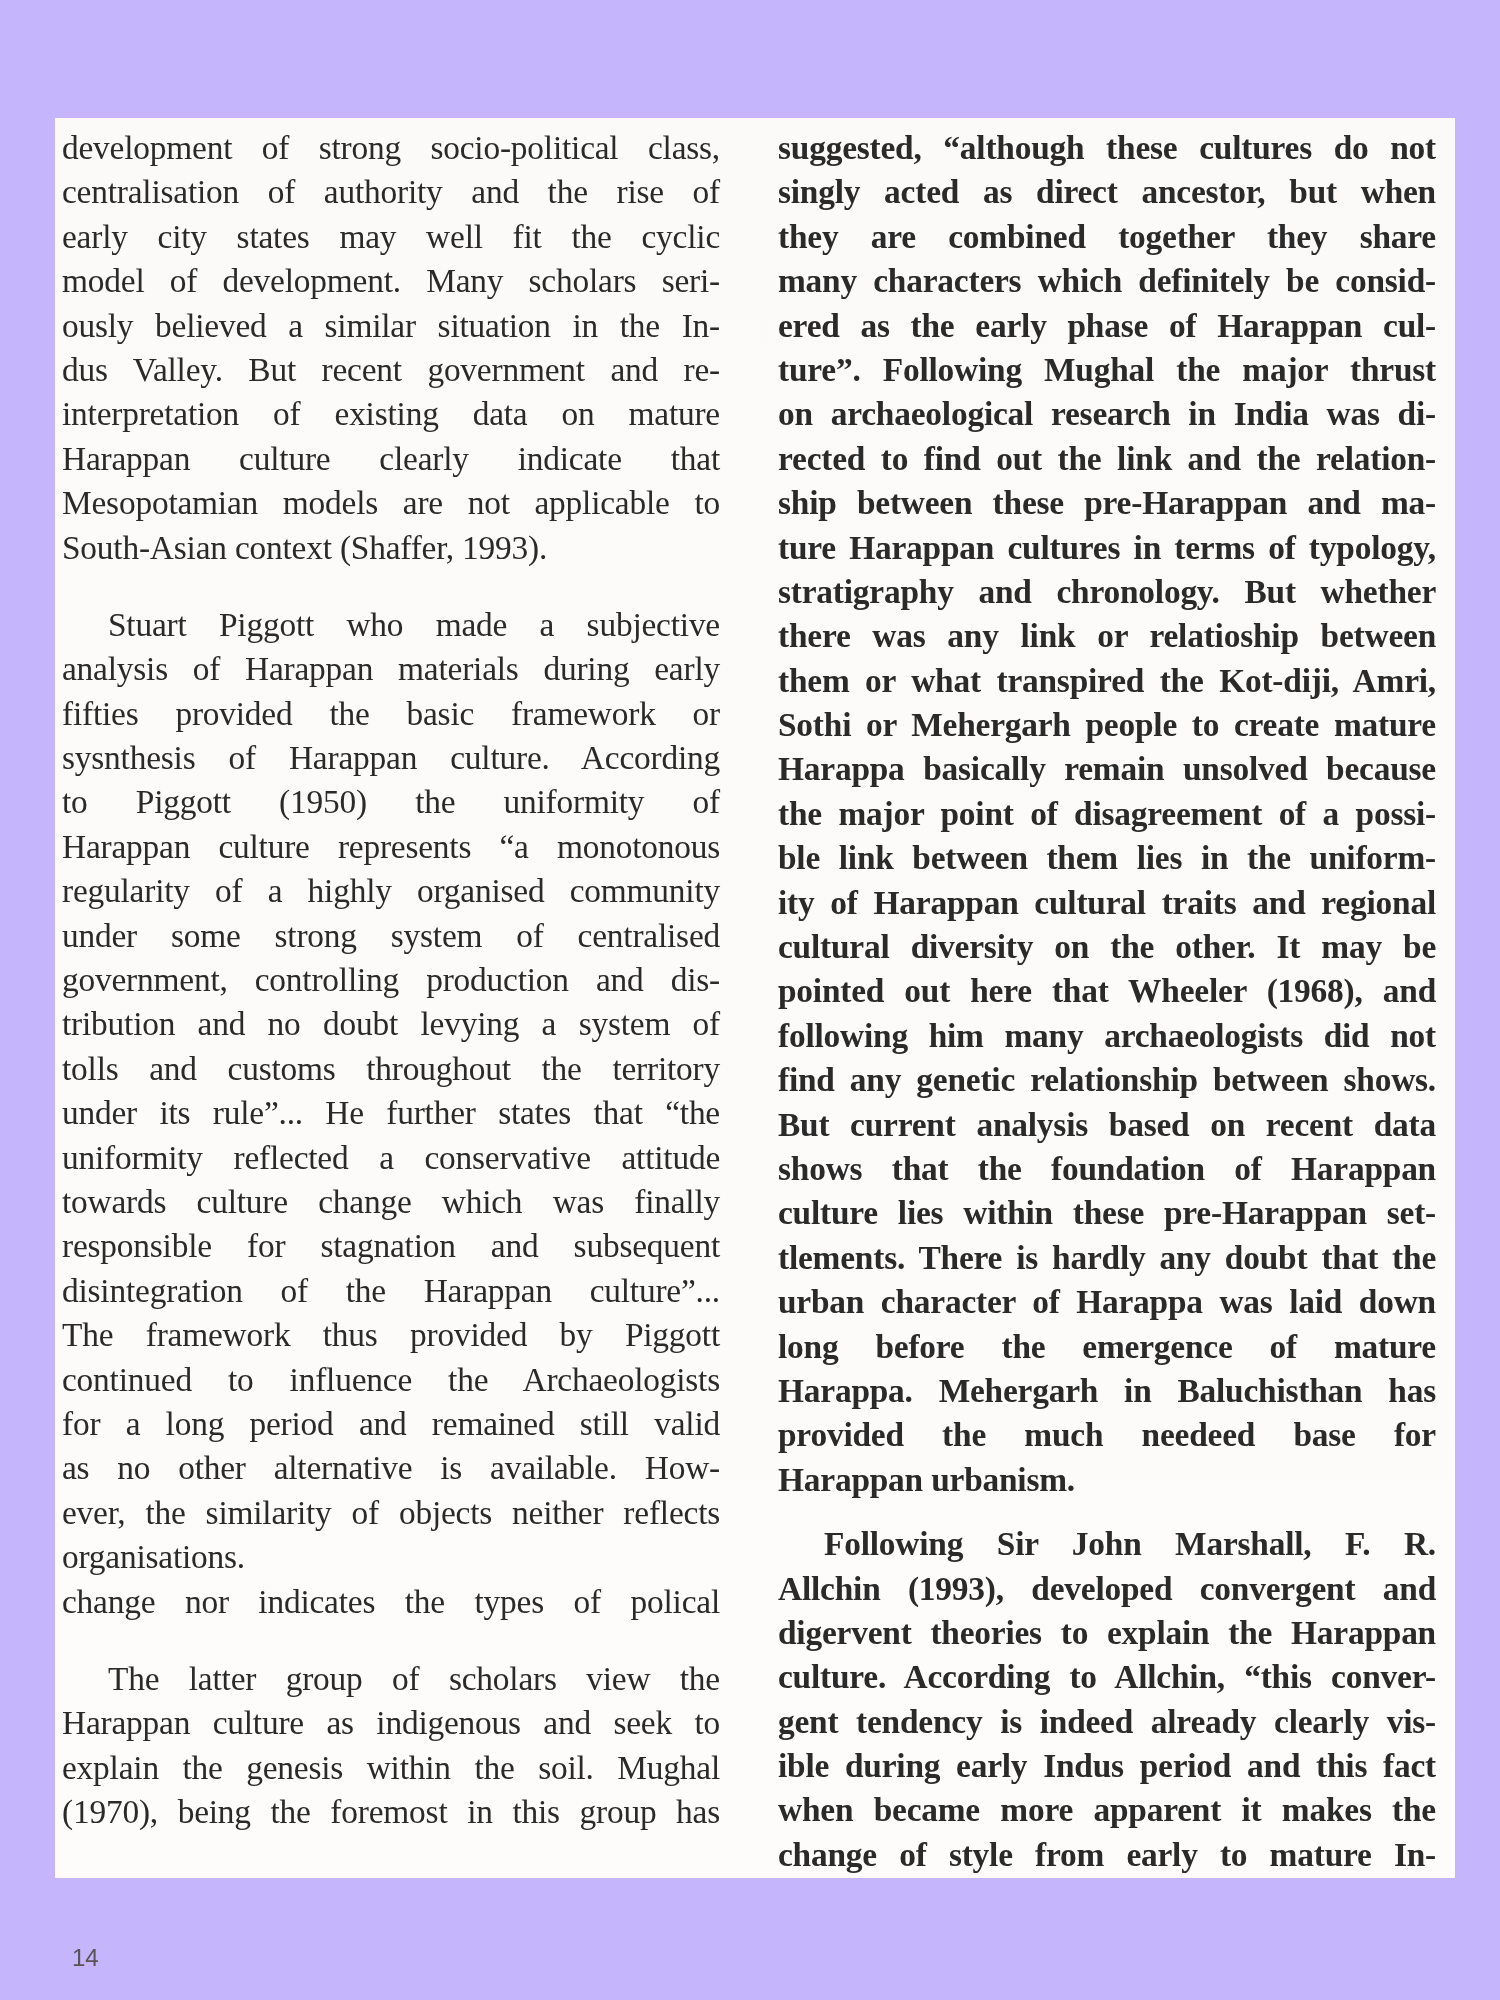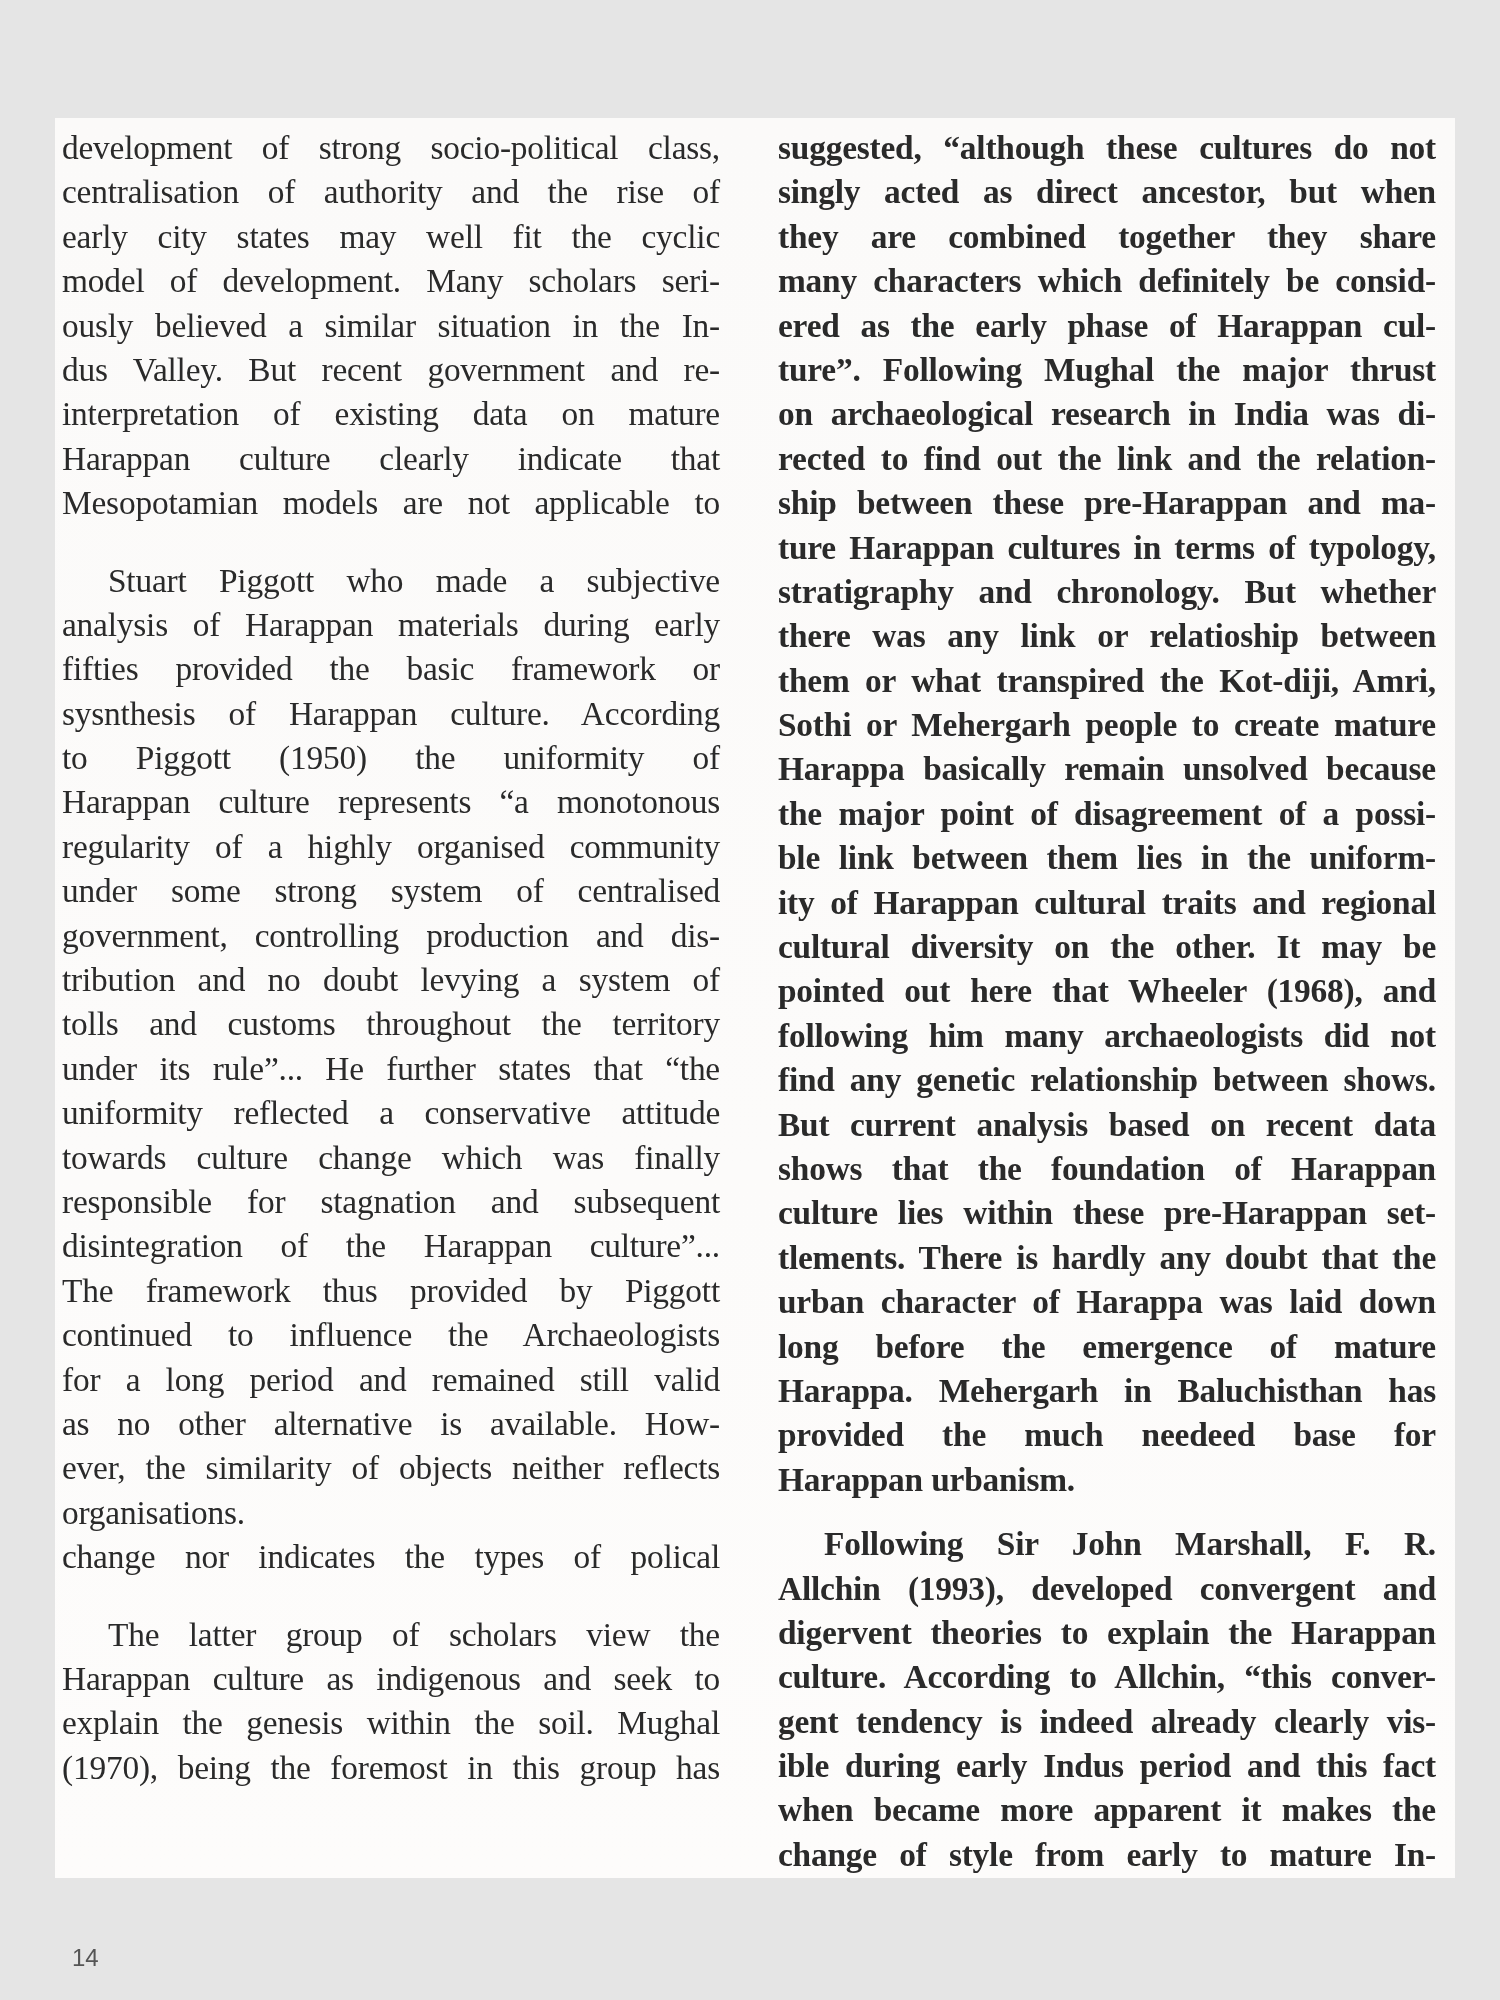--- a/index.html
+++ b/index.html
@@ -13,21 +13,21 @@
       position: relative;
       overflow: hidden;
       font-family: "Liberation Serif", "DejaVu Serif", serif;
       color: #2a2a2a;
     }
     .page {
       position: absolute;
       left: 0; top: 0;
       width: 1500px;
       height: 2000px;
-      background: #e5e5e5;
+      background: #c4b5fd;
     }
     .scan-tint {
       position: absolute;
       left: 55px; top: 118px;
       width: 1400px;
       height: 1760px;
       background: linear-gradient(180deg, #fbfaf9 0%, #fcfbfa 60%, #fdfcfb 100%);
     }
     .column {
       position: absolute;
@@ -73,20 +73,21 @@
     <div>
       <span class="line">development of strong socio-political class,</span>
       <span class="line">centralisation of authority and the rise of</span>
       <span class="line">early city states may well fit the cyclic</span>
       <span class="line">model of development. Many scholars seri-</span>
       <span class="line">ously believed a similar situation in the In-</span>
       <span class="line">dus Valley. But recent government and re-</span>
       <span class="line">interpretation of existing data on mature</span>
       <span class="line">Harappan culture clearly indicate that</span>
       <span class="line">Mesopotamian models are not applicable to</span>
+      <span class="line last">South-Asian context (Shaffer, 1993).</span>
     </div>
     <span class="para-gap"></span>
     <div>
       <span class="line indent">Stuart Piggott who made a subjective</span>
       <span class="line">analysis of Harappan materials during early</span>
       <span class="line">fifties provided the basic framework or</span>
       <span class="line">sysnthesis of Harappan culture. According</span>
       <span class="line">to Piggott (1950) the uniformity of</span>
       <span class="line">Harappan culture represents “a monotonous</span>
       <span class="line">regularity of a highly organised community</span>

